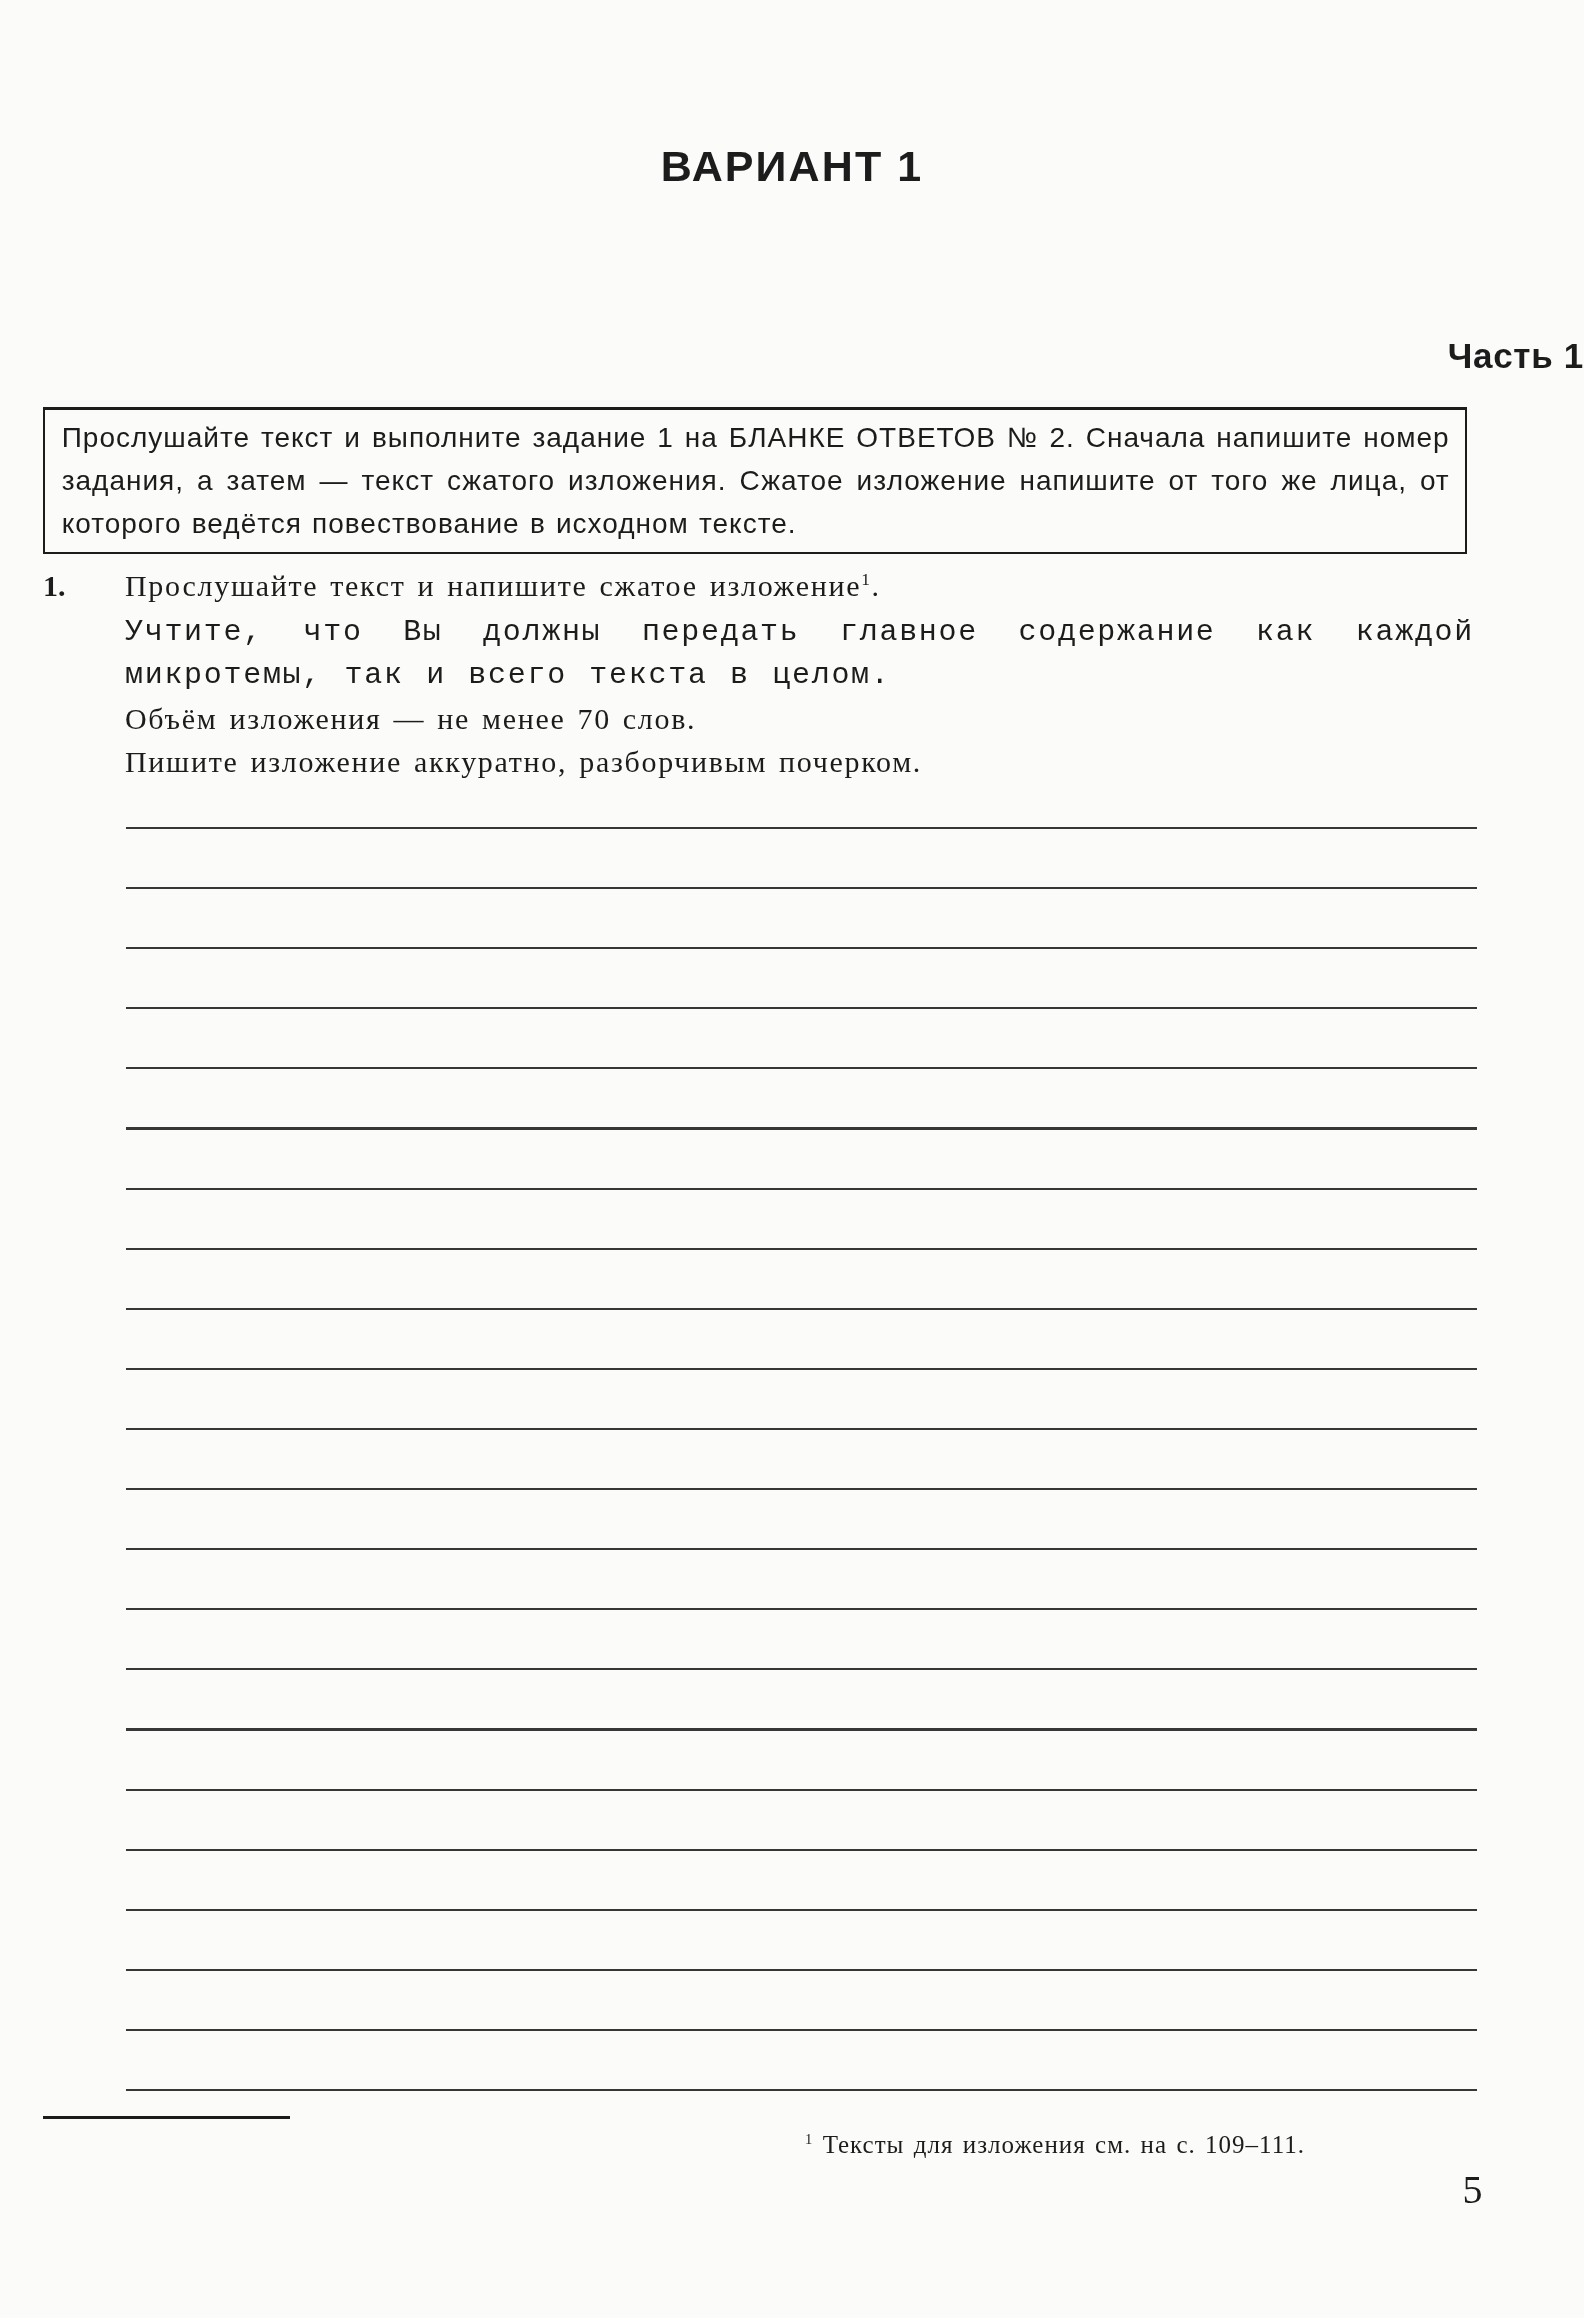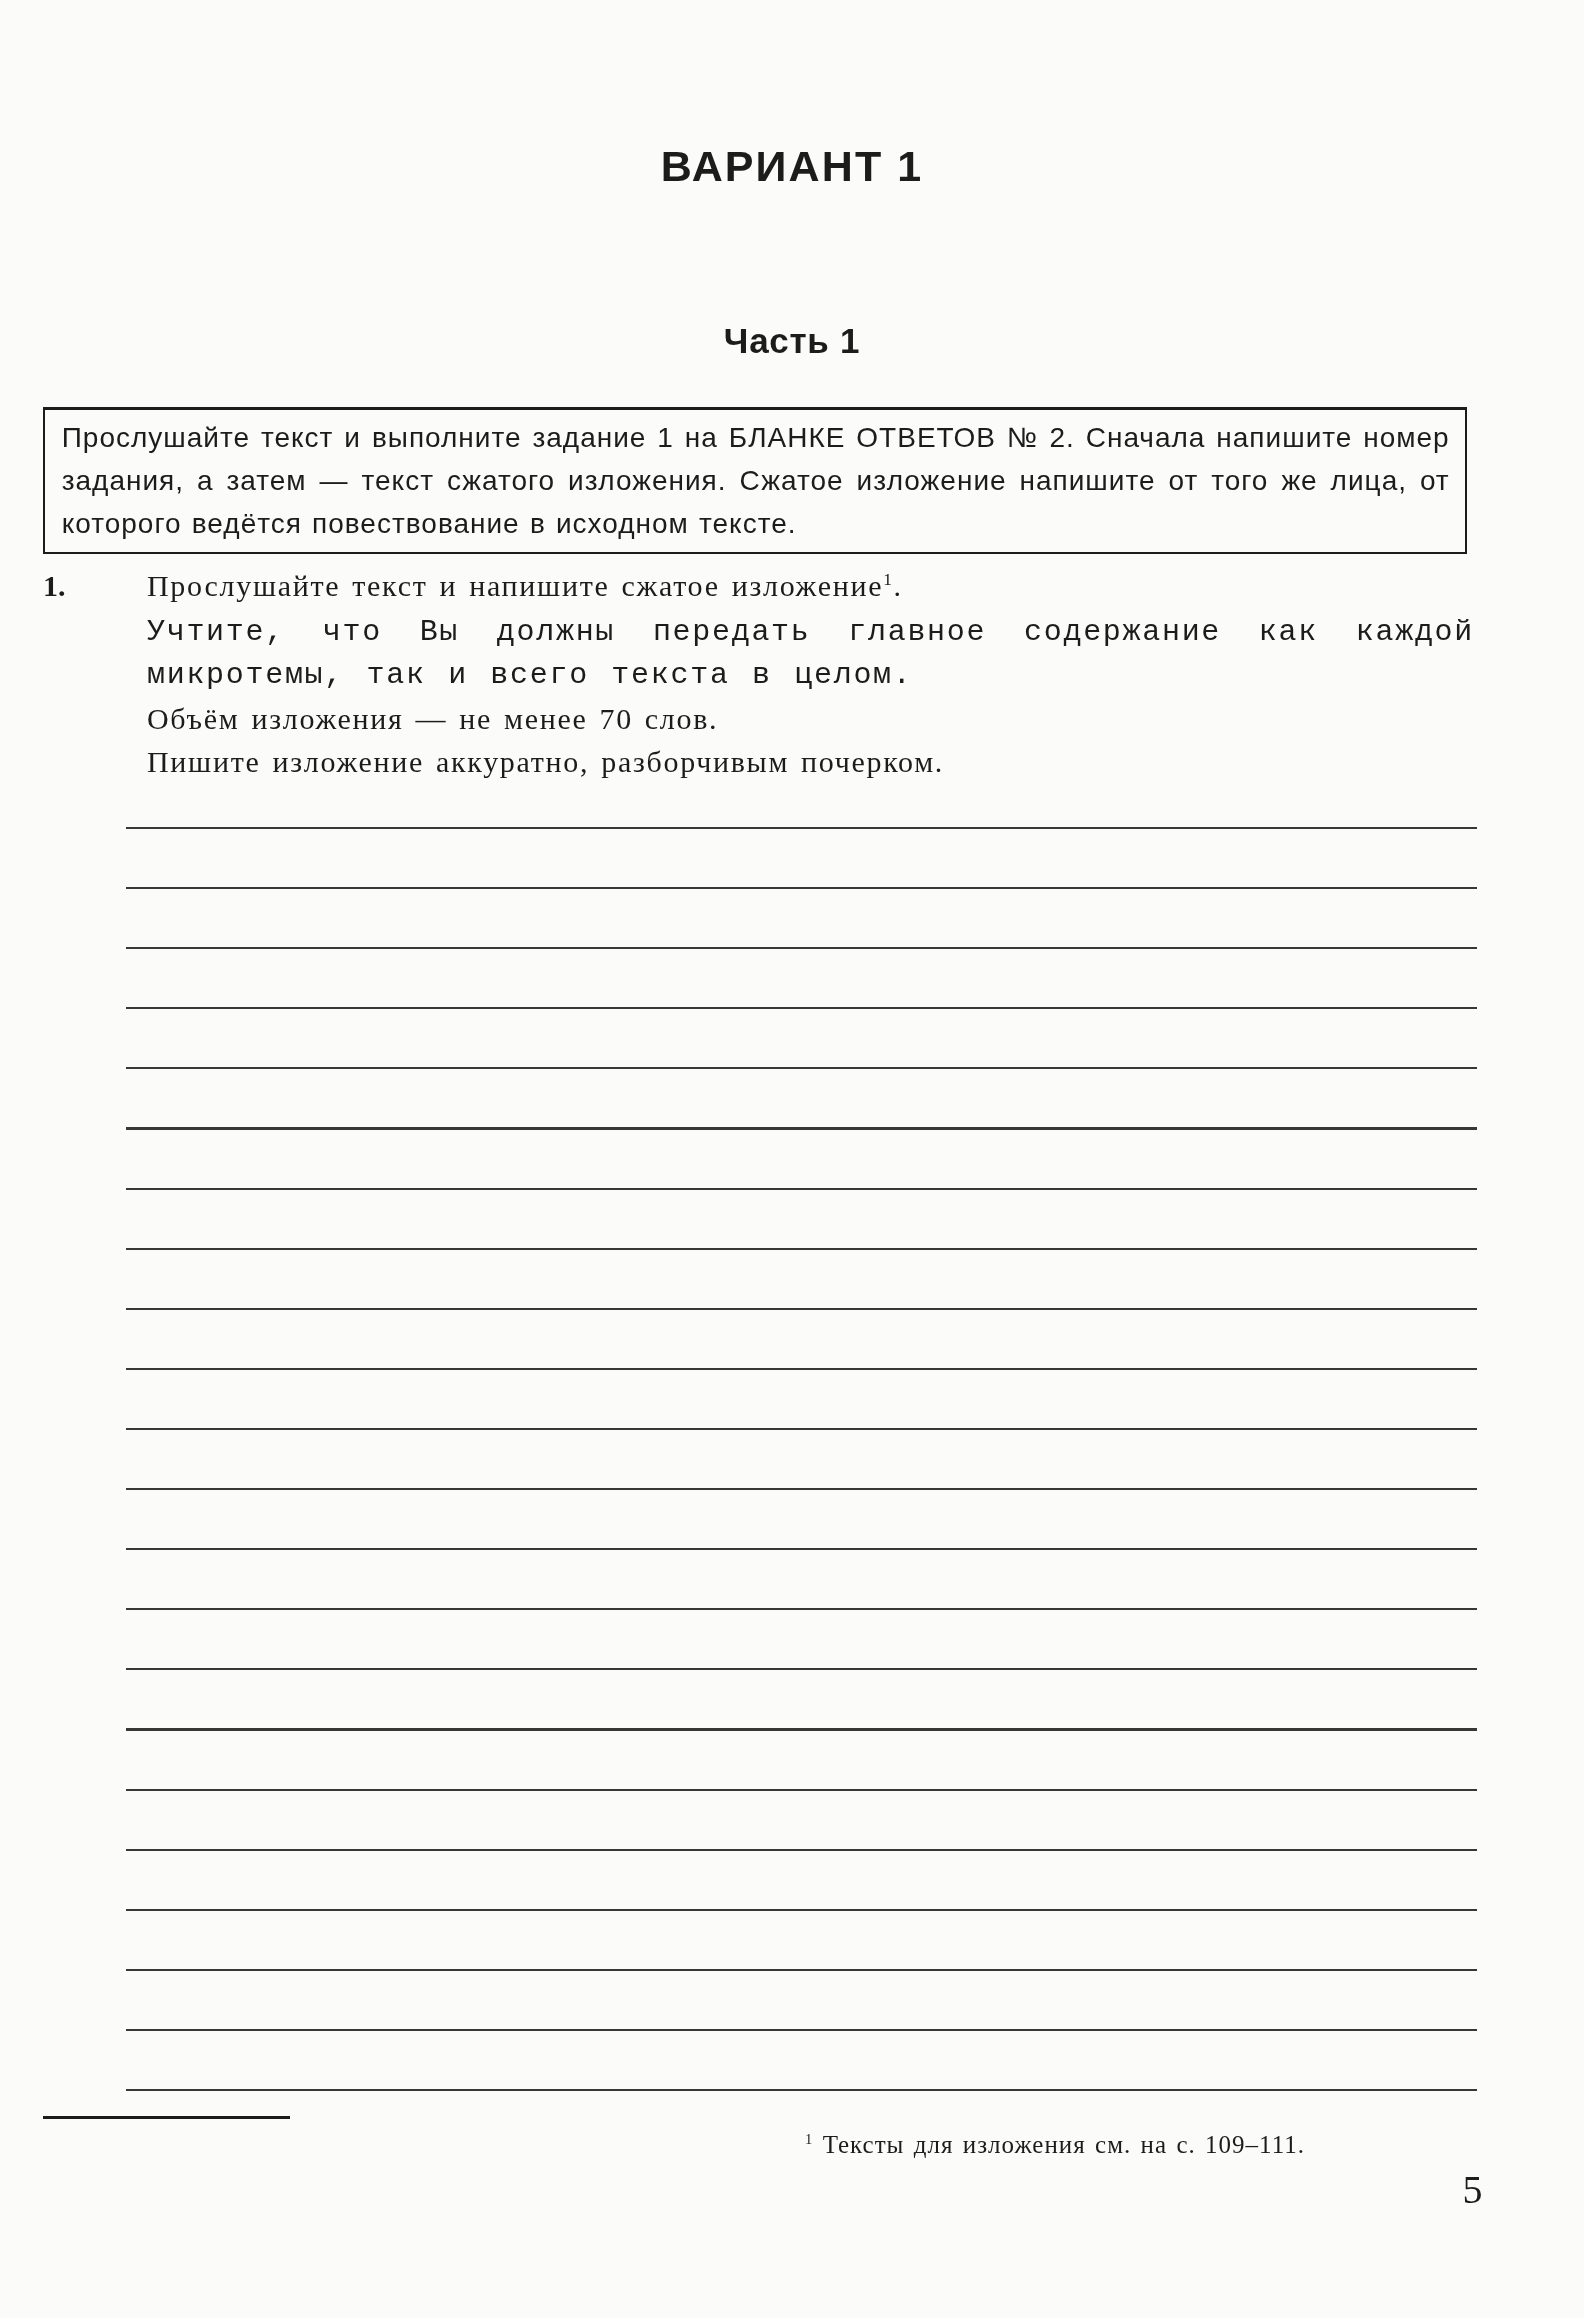--- a/index.html
+++ b/index.html
@@ -23,22 +23,22 @@
     top: 142px; left: 0; width: 100%;
     text-align: center;
     font-family: Liberation Sans, sans-serif;
     font-weight: bold;
     font-size: 43px;
     letter-spacing: 2.1px;
     color: var(--ink);
   }
   .part-title {
     position: absolute;
-    top: 321px; left: 0; width: 100%;
-    text-align: center;
+    top: 336px; left: 0; width: 100%;
+    text-align: right;
     font-family: "Liberation Sans", sans-serif;
     font-weight: bold;
     font-size: 35px;
     letter-spacing: 0.7px;
     color: var(--ink);
   }
   
   .instruction-box {
     position: absolute;
     top: 407px; left: 43px;
@@ -64,21 +64,21 @@
     width: 1431px;
     font-family: "Liberation Serif", "DejaVu Serif", serif;
   }
   .task-number {
     position: absolute;
     top: 0; left: 0;
     font-size: 30px;
     line-height: 43px;
     font-weight: bold;
   }
-  .task-body { margin-left: 104px; }
+  .task-body { margin-left: 82px; }
   .task-body p {
     font-size: 30px;
     line-height: 43px;
     letter-spacing: 1.7px;
     word-spacing: 2.8px;
     color: var(--ink);
   }
   .task-body p.justified { text-align: justify; font-family: Liberation Mono, monospace; }
   .task-body p.gap-above { margin-top: 4.2px; }
   sup { font-size: 58%; line-height: 0; }

